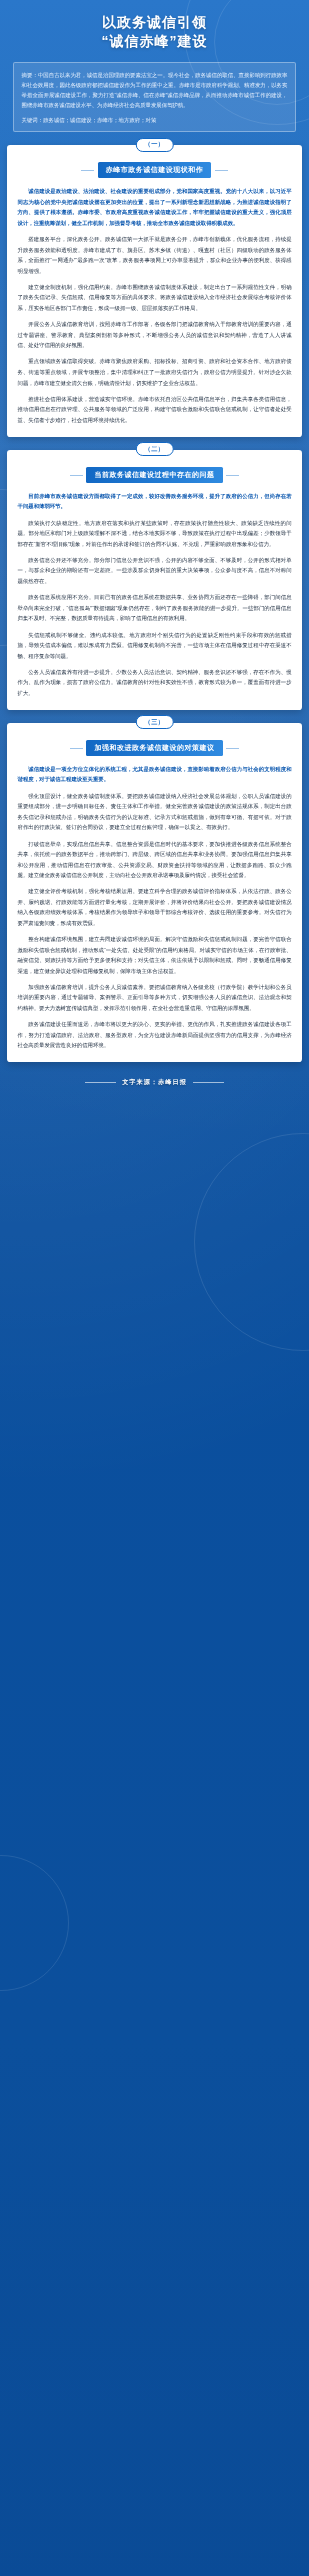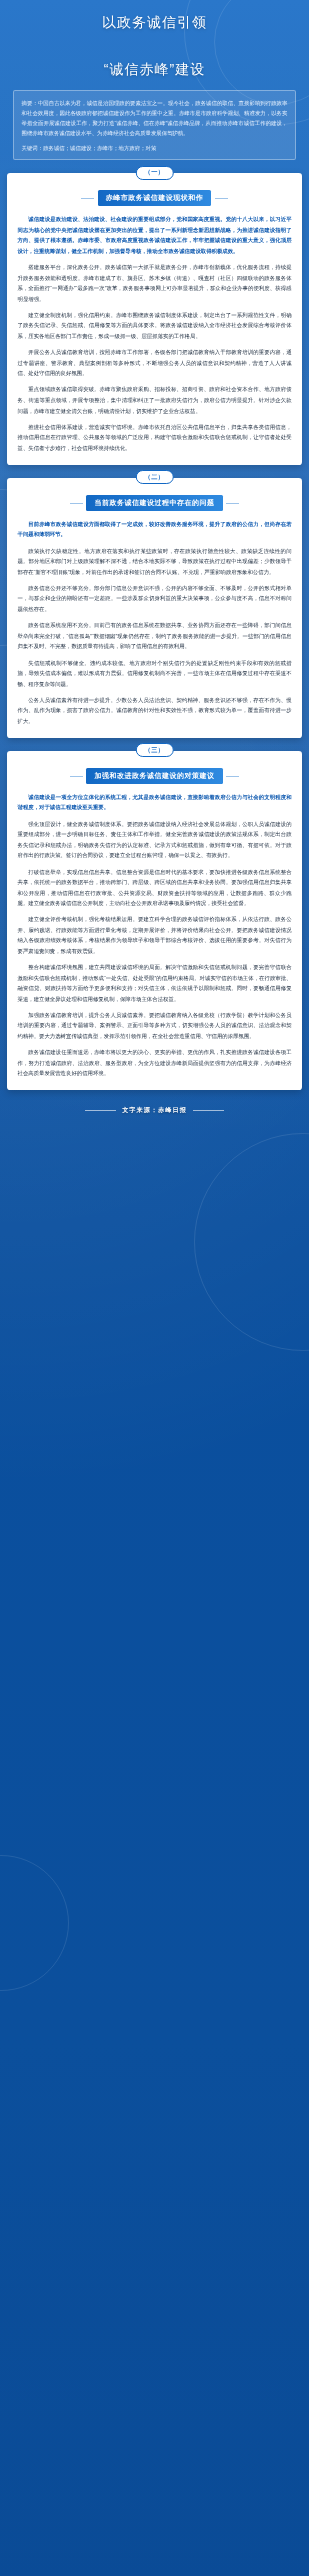--- a/index.html
+++ b/index.html
@@ -35,27 +35,27 @@
   .d4{width:216px;height:216px;right:-103px;top:1133px;}
   .d5{width:134px;height:134px;left:-67px;top:1855px;}
 
   .title-wrap{
     position:relative;
     padding:13.4px 14.4px 3.1px 14.4px;
     text-align:center;
   }
   .title-line1,.title-line2{
     color:#ffffff;
-    font-weight:normal;
+    font-weight:bold;
     letter-spacing:1px;
     line-height:1.35;
     text-shadow:0 1px 3.1px rgba(0,0,0,0.25);
   }
   .title-line1{font-size:14px;}
-  .title-line2{font-size:14px;margin-top:28px;}
+  .title-line2{font-size:14px;}
 
   .abstract-box{
     margin:8.2px 13.4px 0 13.4px;
     background:rgba(255,255,255,0.12);
     border:0.5px solid rgba(255,255,255,0.35);
     border-radius:2.1px;
     padding:6.2px 7.2px;
     color:#eaf3ff;
     font-size:5.4px;
     line-height:1.85;

